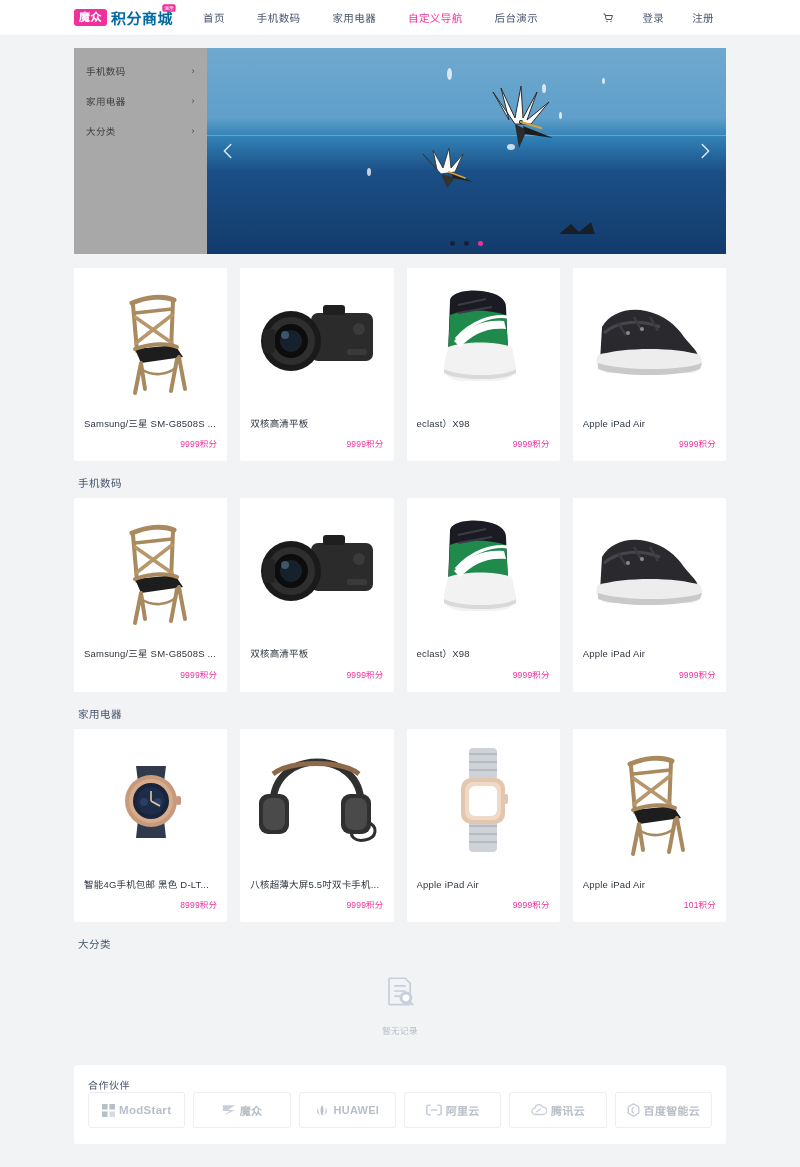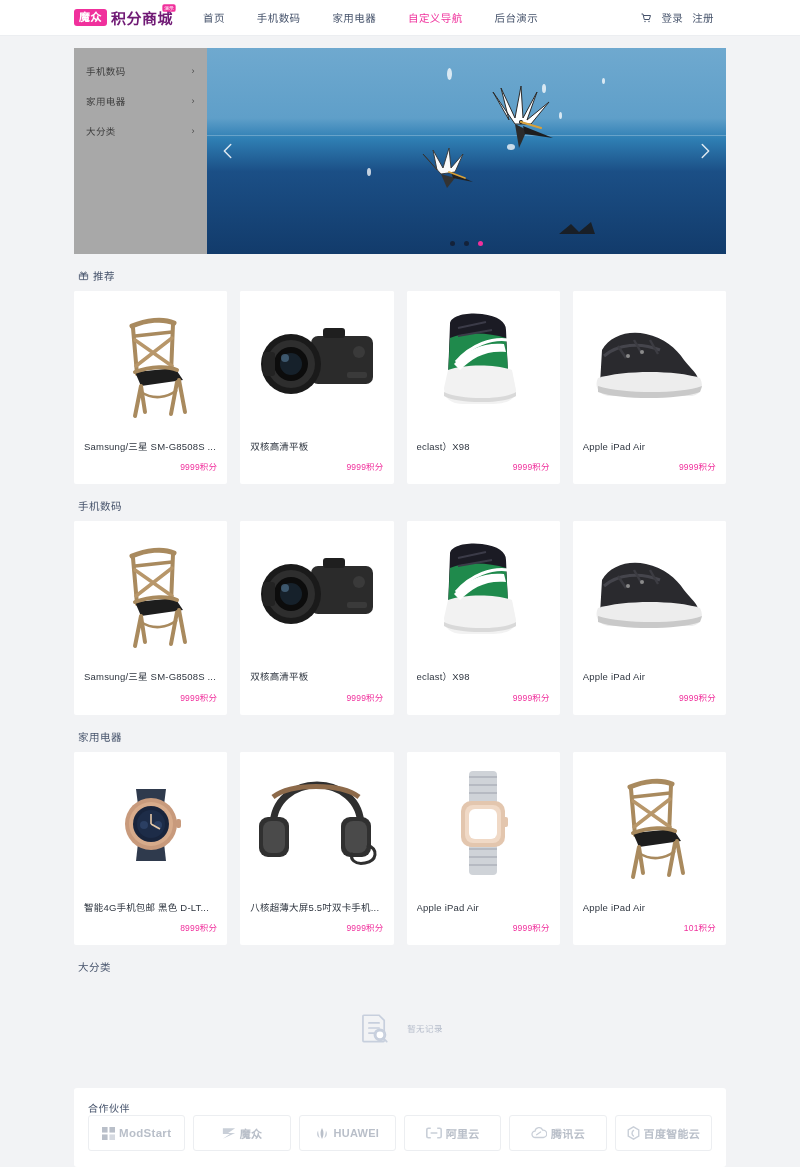--- a/index.html
+++ b/index.html
@@ -34,21 +34,21 @@
     color: #fff;
     font-size: 11px;
     font-weight: bold;
     border-radius: 3px;
     padding: 2px 5px;
     line-height: 1.1;
     letter-spacing: 0.5px;
   }
   .logo-text {
     font-size: 15px;
-    color: #701a75;
+    color: #0369a1;
     font-weight: bold;
     letter-spacing: 0.5px;
   }
   .logo-sup {
     position: absolute;
     right: -3px; top: -3px;
     background: #f0309c;
     color: #fff;
     font-size: 5px;
     line-height: 1;
@@ -67,21 +67,21 @@
     color: #46536b;
     cursor: pointer;
     white-space: nowrap;
     letter-spacing: .4px;
   }
   .nav-item.active { color: #f0309c; font-weight: normal; }
   .header-right {
     margin-left: auto;
     display: flex;
     align-items: center;
-    gap: 9px;
+    gap: 28px;
     margin-right: 74px;
   }
   .header-right .link {
     font-size: 10.5px;
     color: #46536b;
     cursor: pointer;
     letter-spacing: .4px;
   }
   .cart-icon { width: 12px; height: 12px; display: block; }
 
@@ -205,21 +205,21 @@
     color: #f0309c;
     letter-spacing: .2px;
     text-align: right;
   }
 
   
   .empty {
     background: transparent;
     height: 92px;
     display: flex;
-    flex-direction: row;
+    flex-direction: column;
     align-items: center;
     justify-content: center;
     gap: 16px;
   }
   .empty svg { display: block; }
   .empty-text { font-size: 8.5px; color: #b6bdcb; letter-spacing: .4px; }
 
   
   .partners {
     background: #fff;
@@ -348,31 +348,20 @@
 
       <div class="hero-dots">
         <span class="dot"></span>
         <span class="dot"></span>
         <span class="dot active"></span>
       </div>
     </div>
   </div>
 
   <div class="section">
-    <div class="section-title">
-      <span>
-        <svg class="gift-icon" viewBox="0 0 24 24" fill="none" stroke="#46536b" stroke-width="1.8">
-          <rect x="3" y="9" width="18" height="12" rx="1"></rect>
-          <path d="M3 13h18M12 9v12"></path>
-          <path d="M12 9C12 9 9 3 6.5 4.5S9 9 12 9z"></path>
-          <path d="M12 9C12 9 15 3 17.5 4.5S15 9 12 9z"></path>
-        </svg>
-      </span>
-      <span>推荐</span>
-    </div>
     <div class="grid">
       <div class="card">
         <div class="card-img">
           <svg width="120" height="124" viewBox="0 0 120 124">
             <g stroke="#9a7b४4" fill="none"></g>
             <path d="M40 26 L44 70 M80 22 L78 70" stroke="#a9takes"></path>
             <g>
               <path d="M42 28 L46 74 M82 24 L80 74" stroke="#a98a5e" stroke-width="4" stroke-linecap="round" fill="none"></path>
               <path d="M41 26 C55 20 72 18 83 23" stroke="#a98a5e" stroke-width="5" stroke-linecap="round" fill="none"></path>
               <path d="M44 36 L81 32" stroke="#a98a5e" stroke-width="3.5" stroke-linecap="round"></path>

